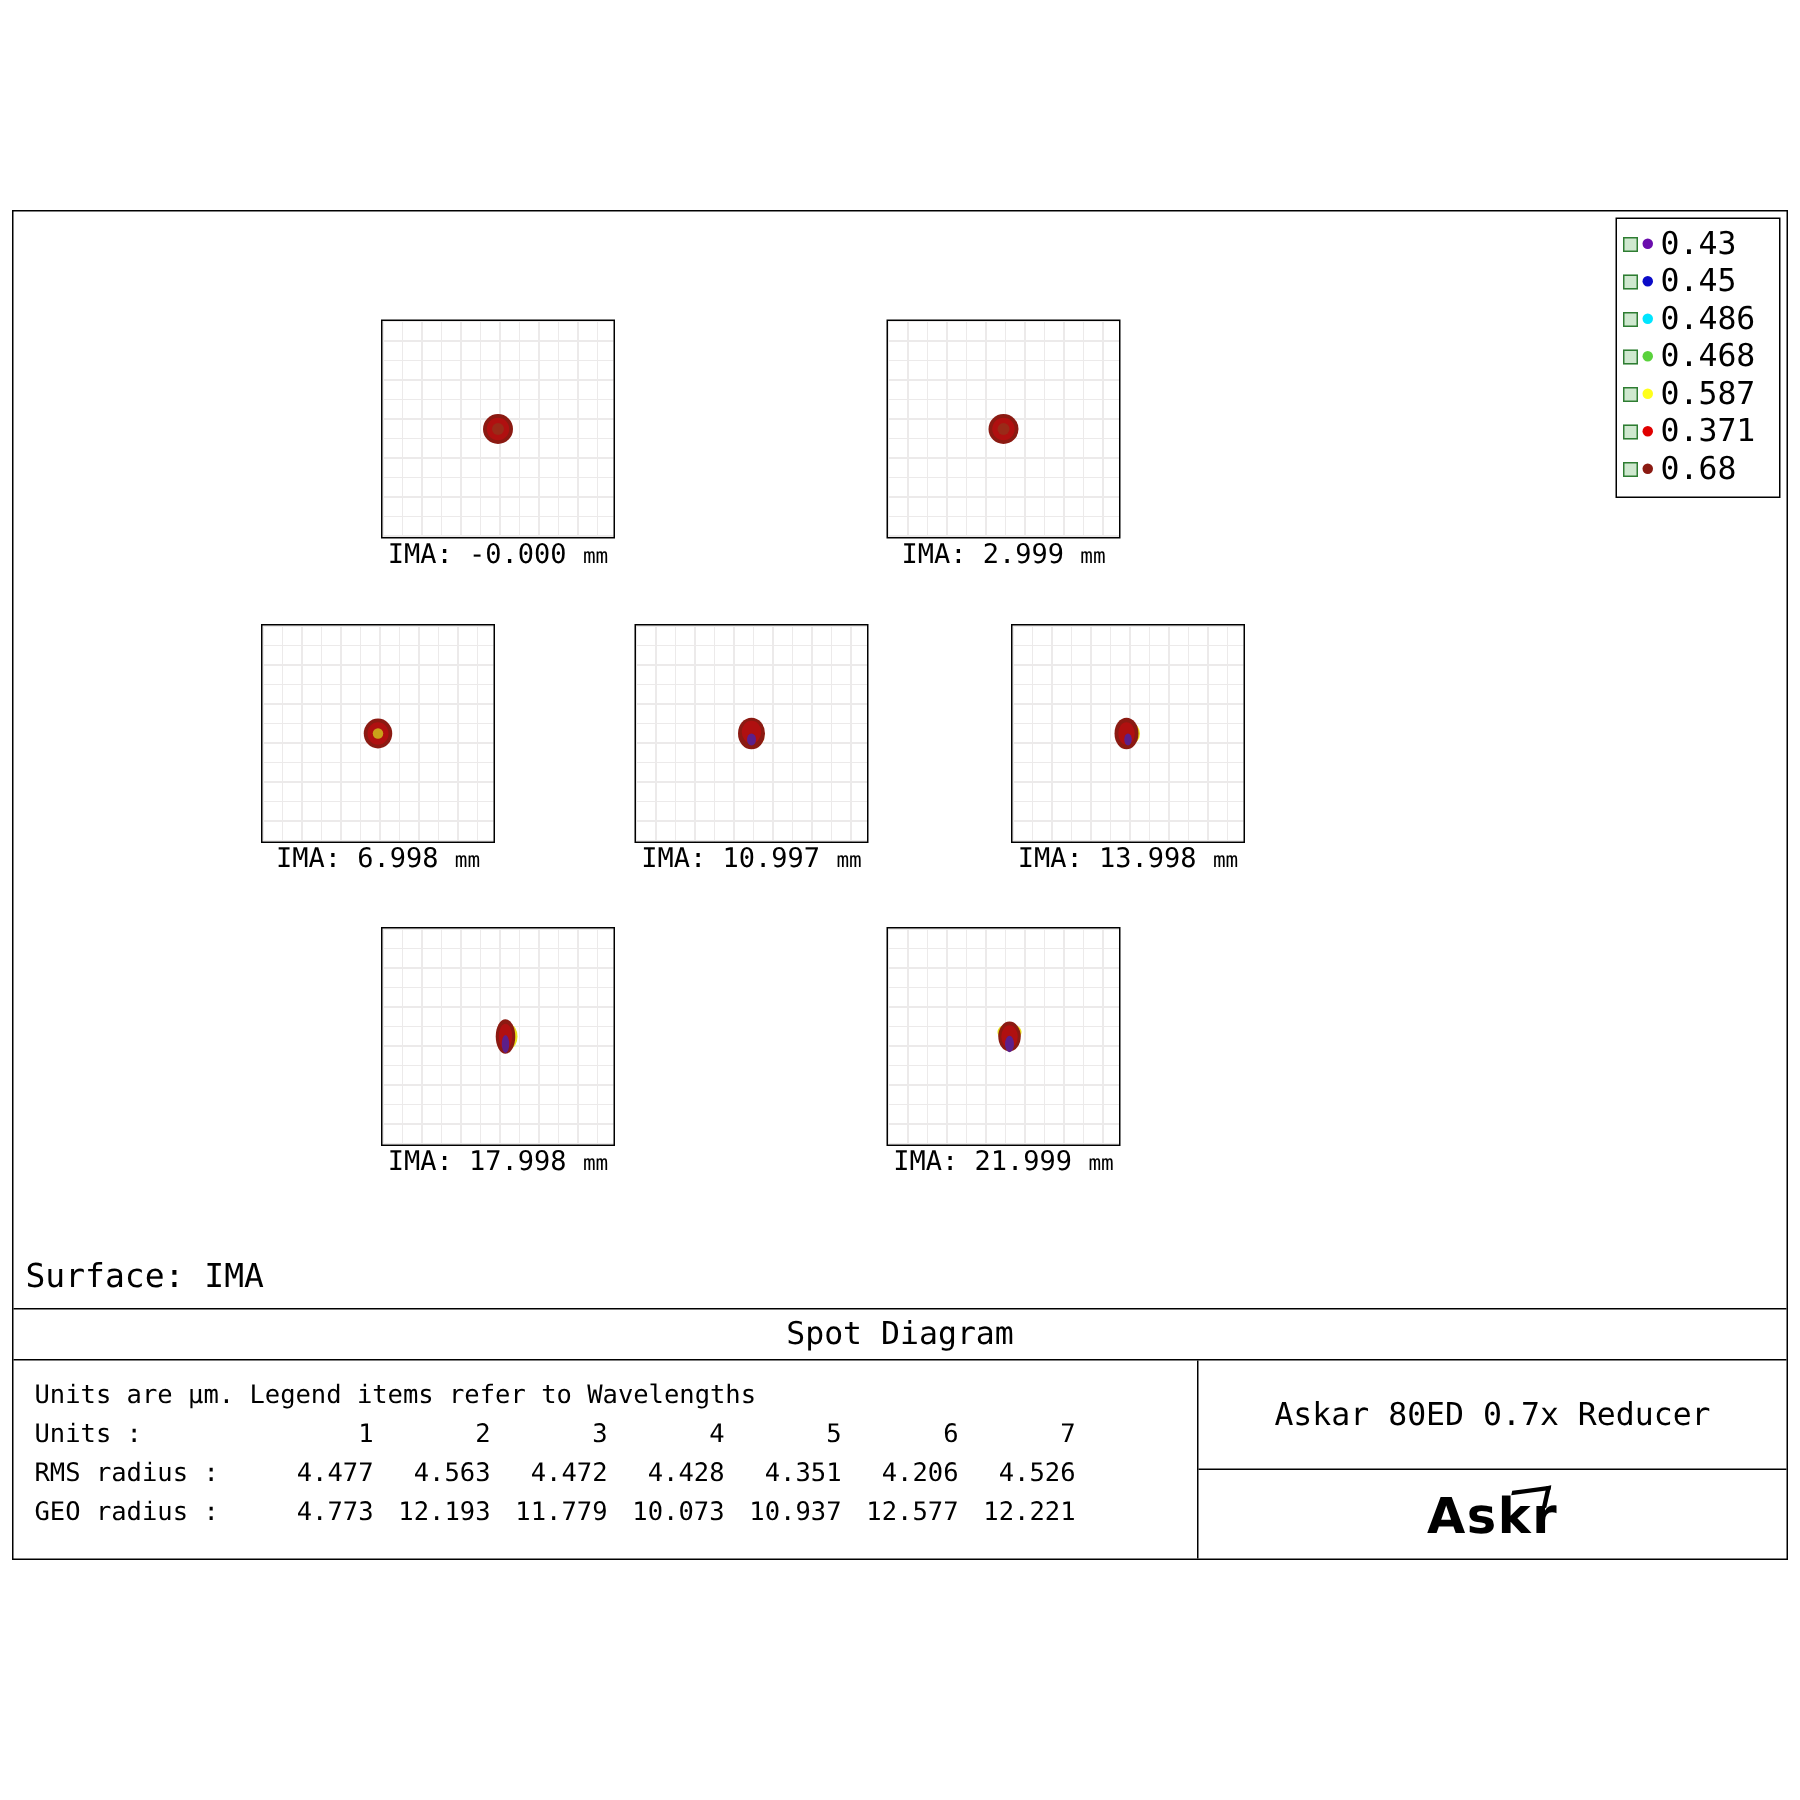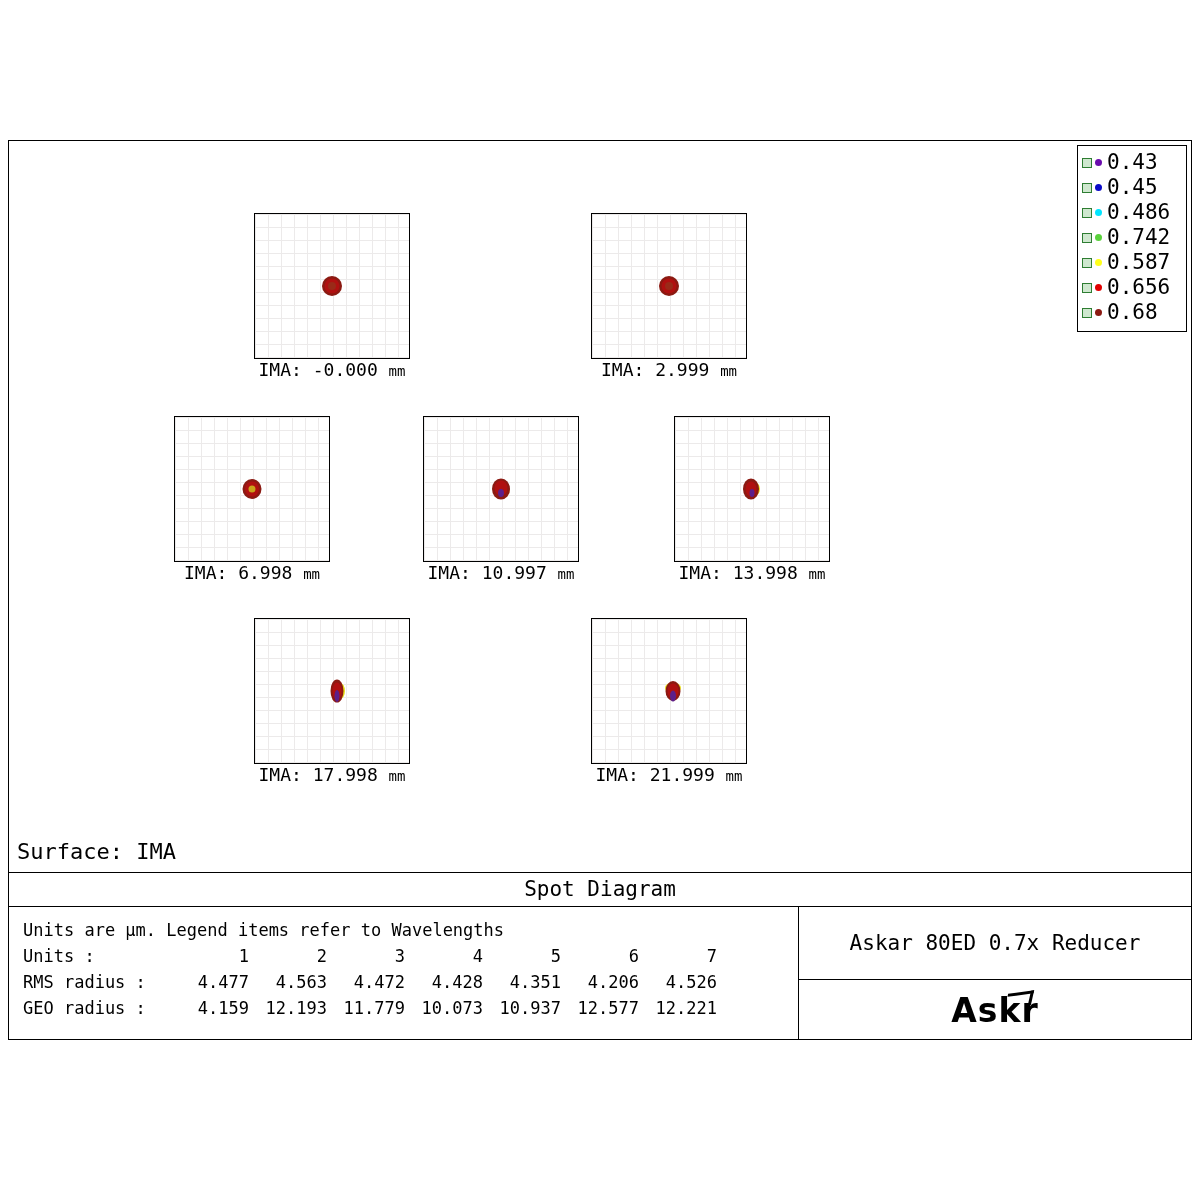--- a/index.html
+++ b/index.html
@@ -255,31 +255,31 @@
         <span class="legend-label">0.45</span>
       </div>
       <div class="legend-row">
         <span class="legend-sq"></span>
         <span class="legend-dot" style="background:#00e5ff"></span>
         <span class="legend-label">0.486</span>
       </div>
       <div class="legend-row">
         <span class="legend-sq"></span>
         <span class="legend-dot" style="background:#5ad23c"></span>
-        <span class="legend-label">0.742</span>
+        <span class="legend-label">0.468</span>
       </div>
       <div class="legend-row">
         <span class="legend-sq"></span>
         <span class="legend-dot" style="background:#ffff1a"></span>
         <span class="legend-label">0.587</span>
       </div>
       <div class="legend-row">
         <span class="legend-sq"></span>
         <span class="legend-dot" style="background:#e00000"></span>
-        <span class="legend-label">0.656</span>
+        <span class="legend-label">0.371</span>
       </div>
       <div class="legend-row">
         <span class="legend-sq"></span>
         <span class="legend-dot" style="background:#8b1a12"></span>
         <span class="legend-label">0.68</span>
       </div>
     </div>
 
     <div id="yscale" style="left:250px; top:200px;">200.00</div>
 
@@ -404,21 +404,21 @@
           <td class="num">4.477</td>
           <td class="num">4.563</td>
           <td class="num">4.472</td>
           <td class="num">4.428</td>
           <td class="num">4.351</td>
           <td class="num">4.206</td>
           <td class="num">4.526</td>
         </tr>
         <tr>
           <td class="rowlabel">GEO radius :</td>
-          <td class="num">4.159</td>
+          <td class="num">4.773</td>
           <td class="num">12.193</td>
           <td class="num">11.779</td>
           <td class="num">10.073</td>
           <td class="num">10.937</td>
           <td class="num">12.577</td>
           <td class="num">12.221</td>
         </tr>
       </tbody>
         </table>
     </div>

